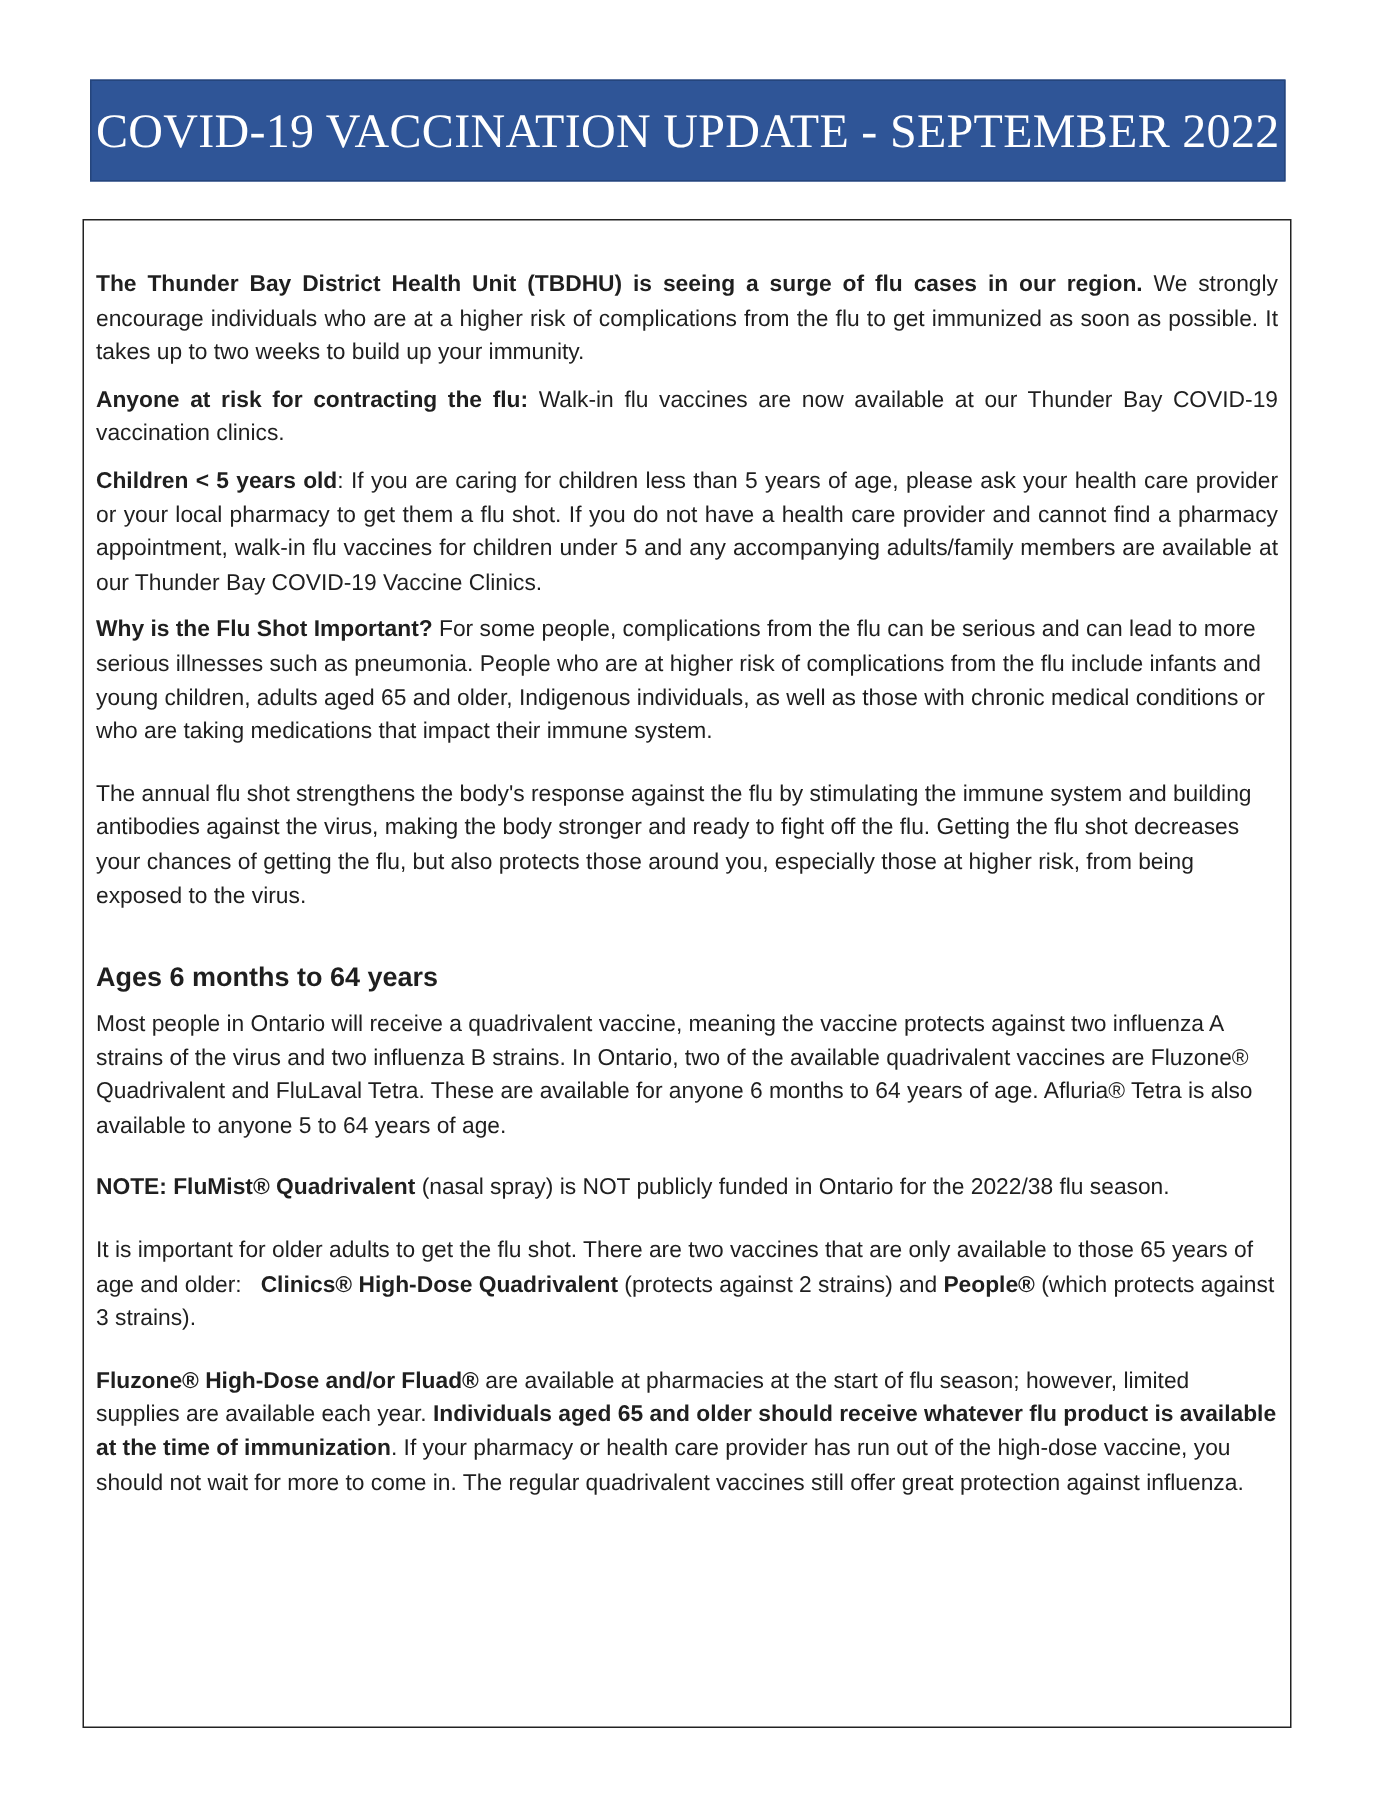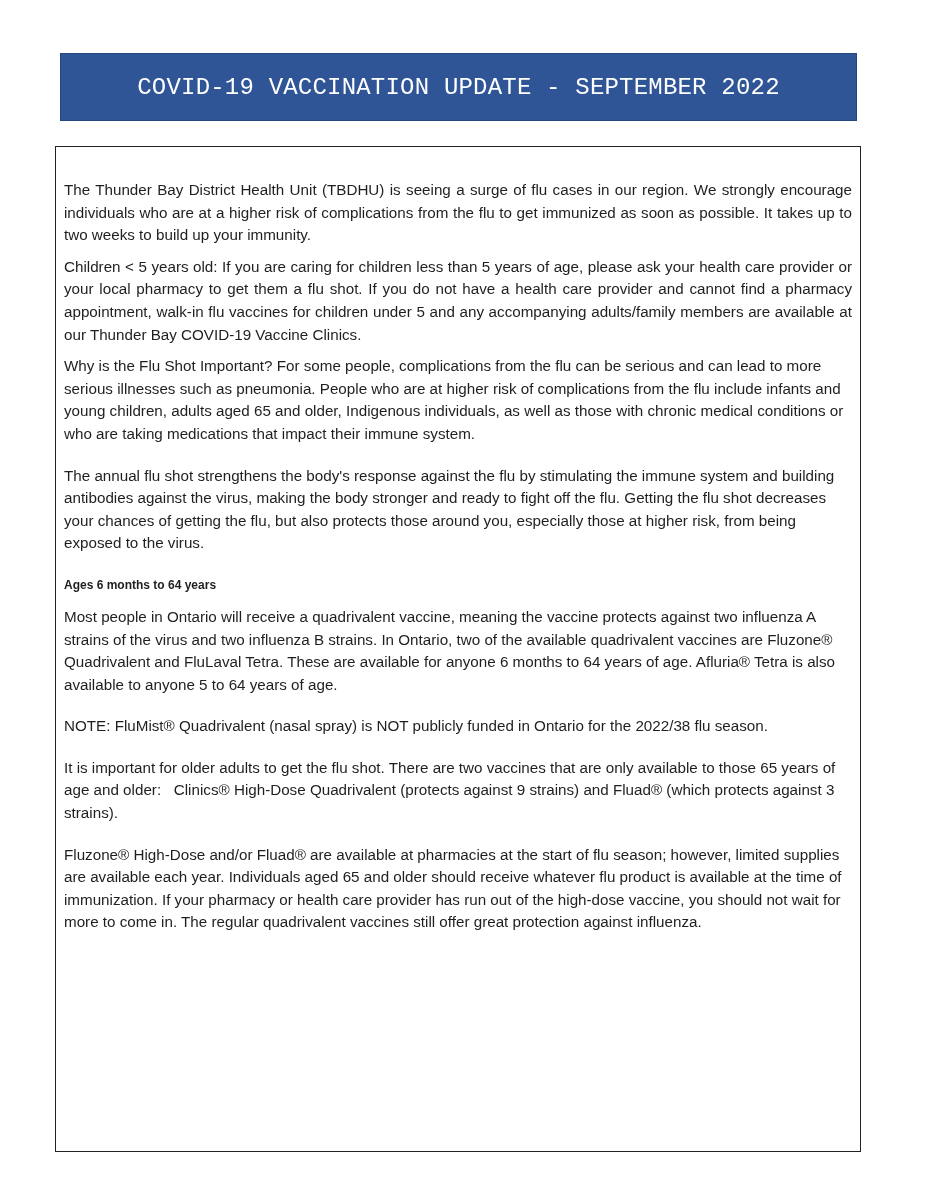--- a/index.html
+++ b/index.html
@@ -8,46 +8,49 @@
     position: relative; overflow: hidden;
     font-family: "Liberation Sans", sans-serif;
     color: #1f1f1f;
   }
   .banner {
     position: absolute; left: 60px; top: 53px; width: 797px; height: 68px;
     background: #2f5597; border: 1px solid #25457c; box-sizing: border-box;
     display: flex; align-items: center; justify-content: center;
   }
   .banner-title {
-    color: #ffffff; font-size: 24px; letter-spacing: 0.2px;
-    font-family: Liberation Mono, monospace;
+    color: #ffffff; font-size: 32px; letter-spacing: 0.2px;
+    font-family: Liberation Serif, serif;
   }
   .content-box {
     position: absolute; left: 55px; top: 146px; width: 806px; height: 1006px;
     border: 1.5px solid #222; box-sizing: border-box;
     padding: 32px 8px 0 8px;
   }
   p {
     margin: 0 0 9px 0; font-size: 15.2px; line-height: 22.6px;
   }
   p.justify { text-align: justify; }
-  .b { font-weight: normal; }
-  h3 { margin: 0 0 10px 0; font-size: 12px; line-height: 22px; font-weight: bold; }
+  .b { font-weight: bold; }
+  h3 { margin: 12px 0 10px 0; font-size: 18px; line-height: 22px; font-weight: bold; }
   .gap { height: 10px; }
 </style>
 </head>
 <body>
 
 <div class="banner">
   <span class="banner-title">COVID-19 VACCINATION UPDATE - SEPTEMBER 2022</span>
 </div>
 
 <div class="content-box">
   <p class="justify">
     <span class="b">The Thunder Bay District Health Unit (TBDHU) is seeing a surge of flu cases in our region.</span><span> We strongly encourage individuals who are at a higher risk of complications from the flu to get immunized as soon as possible. It takes up to two weeks to build up your immunity.</span>
+  </p>
+  <p class="justify">
+    <span class="b">Anyone at risk for contracting the flu:</span><span> Walk-in flu vaccines are now available at our Thunder Bay COVID-19 vaccination clinics.</span>
   </p>
   <p class="justify">
     <span class="b">Children &lt; 5 years old</span><span>: If you are caring for children less than 5 years of age, please ask your health care provider or your local pharmacy to get them a flu shot. If you do not have a health care provider and cannot find a pharmacy appointment, walk-in flu vaccines for children under 5 and any accompanying adults/family members are available at our Thunder Bay COVID-19 Vaccine Clinics.</span>
   </p>
   <p>
     <span class="b">Why is the Flu Shot Important?</span><span> For some people, complications from the flu can be serious and can lead to more serious illnesses such as pneumonia. People who are at higher risk of complications from the flu include infants and young children, adults aged 65 and older, Indigenous individuals, as well as those with chronic medical conditions or who are taking medications that impact their immune system.</span>
   </p>
   <div class="gap"></div>
   <p>
     <span>The annual flu shot strengthens the body's response against the flu by stimulating the immune system and building antibodies against the virus, making the body stronger and ready to fight off the flu. Getting the flu shot decreases your chances of getting the flu, but also protects those around you, especially those at higher risk, from being exposed to the virus.</span>
@@ -56,19 +59,19 @@
   <h3>Ages 6 months to 64 years</h3>
   <p>
     <span>Most people in Ontario will receive a quadrivalent vaccine, meaning the vaccine protects against two influenza A strains of the virus and two influenza B strains. In Ontario, two of the available quadrivalent vaccines are Fluzone® Quadrivalent and FluLaval Tetra. These are available for anyone 6 months to 64 years of age. Afluria® Tetra is also available to anyone 5 to 64 years of age.</span>
   </p>
   <div class="gap"></div>
   <p>
     <span class="b">NOTE: FluMist® Quadrivalent</span><span> (nasal spray) is NOT publicly funded in Ontario for the 2022/38 flu season.</span>
   </p>
   <div class="gap"></div>
   <p>
-    <span style="white-space:pre-wrap">It is important for older adults to get the flu shot. There are two vaccines that are only available to those 65 years of age and older:   </span><span class="b">Clinics® High-Dose Quadrivalent</span><span> (protects against 9 strains) and </span><span class="b">Fluad®</span><span> (which protects against 3 strains).</span>
+    <span style="white-space:pre-wrap">It is important for older adults to get the flu shot. There are two vaccines that are only available to those 65 years of age and older:   </span><span class="b">Clinics® High-Dose Quadrivalent</span><span> (protects against 2 strains) and </span><span class="b">People®</span><span> (which protects against 3 strains).</span>
   </p>
   <div class="gap"></div>
   <p>
     <span class="b">Fluzone® High-Dose and/or Fluad®</span><span> are available at pharmacies at the start of flu season; however, limited supplies are available each year. </span><span class="b">Individuals aged 65 and older should receive whatever flu product is available at the time of immunization</span><span>. If your pharmacy or health care provider has run out of the high-dose vaccine, you should not wait for more to come in. The regular quadrivalent vaccines still offer great protection against influenza.</span>
   </p>
 </div>
 
 </body></html>

